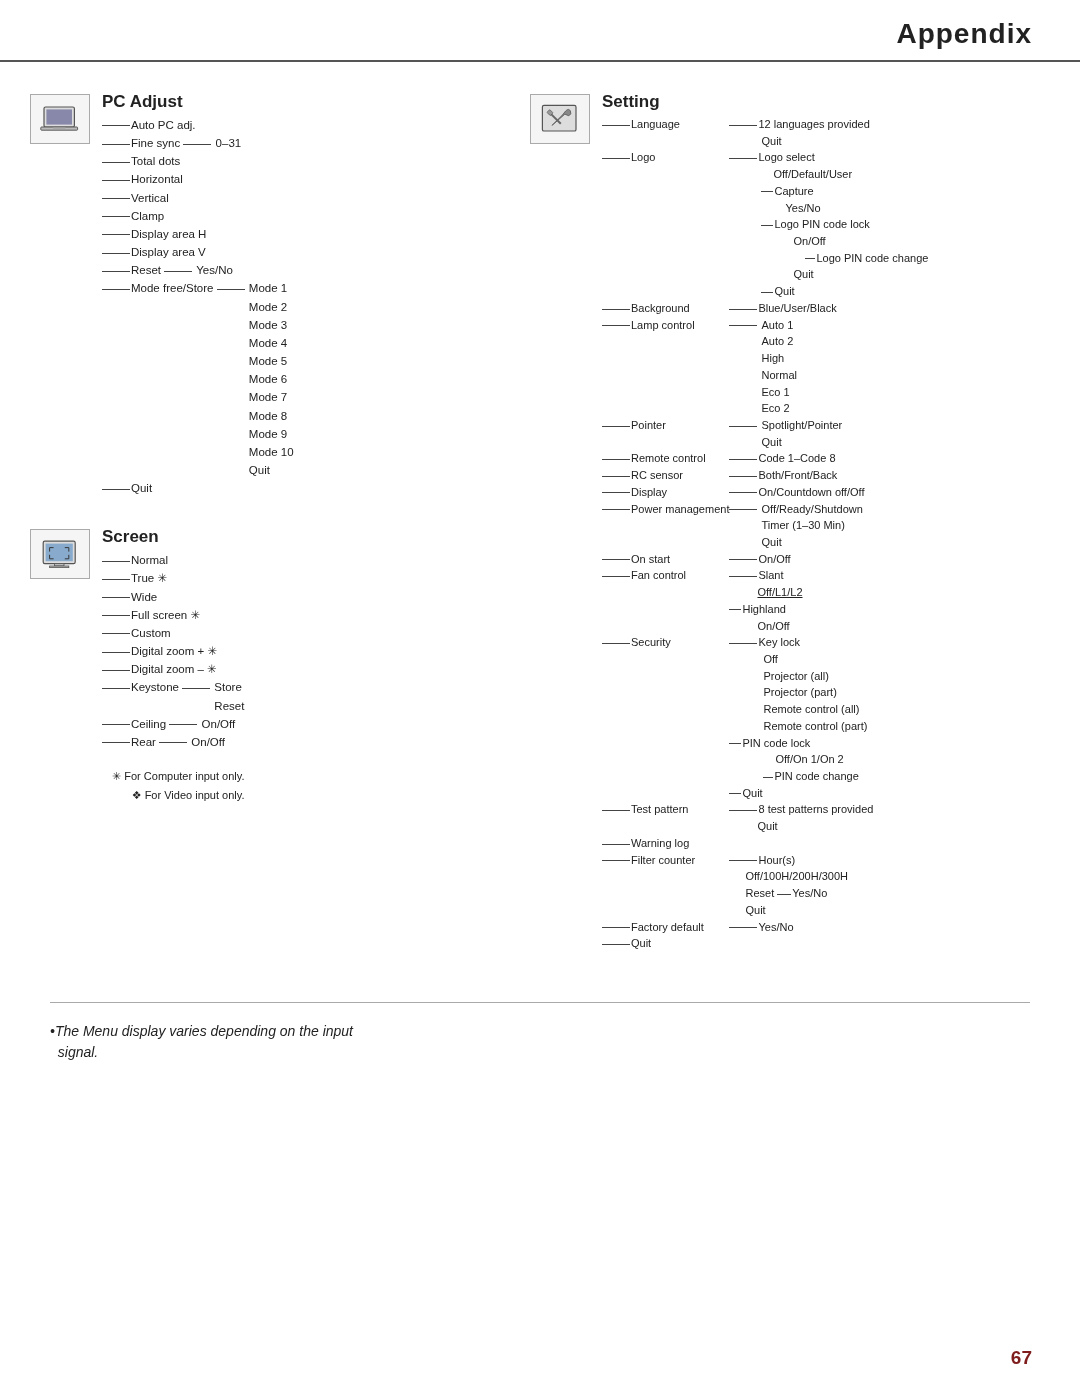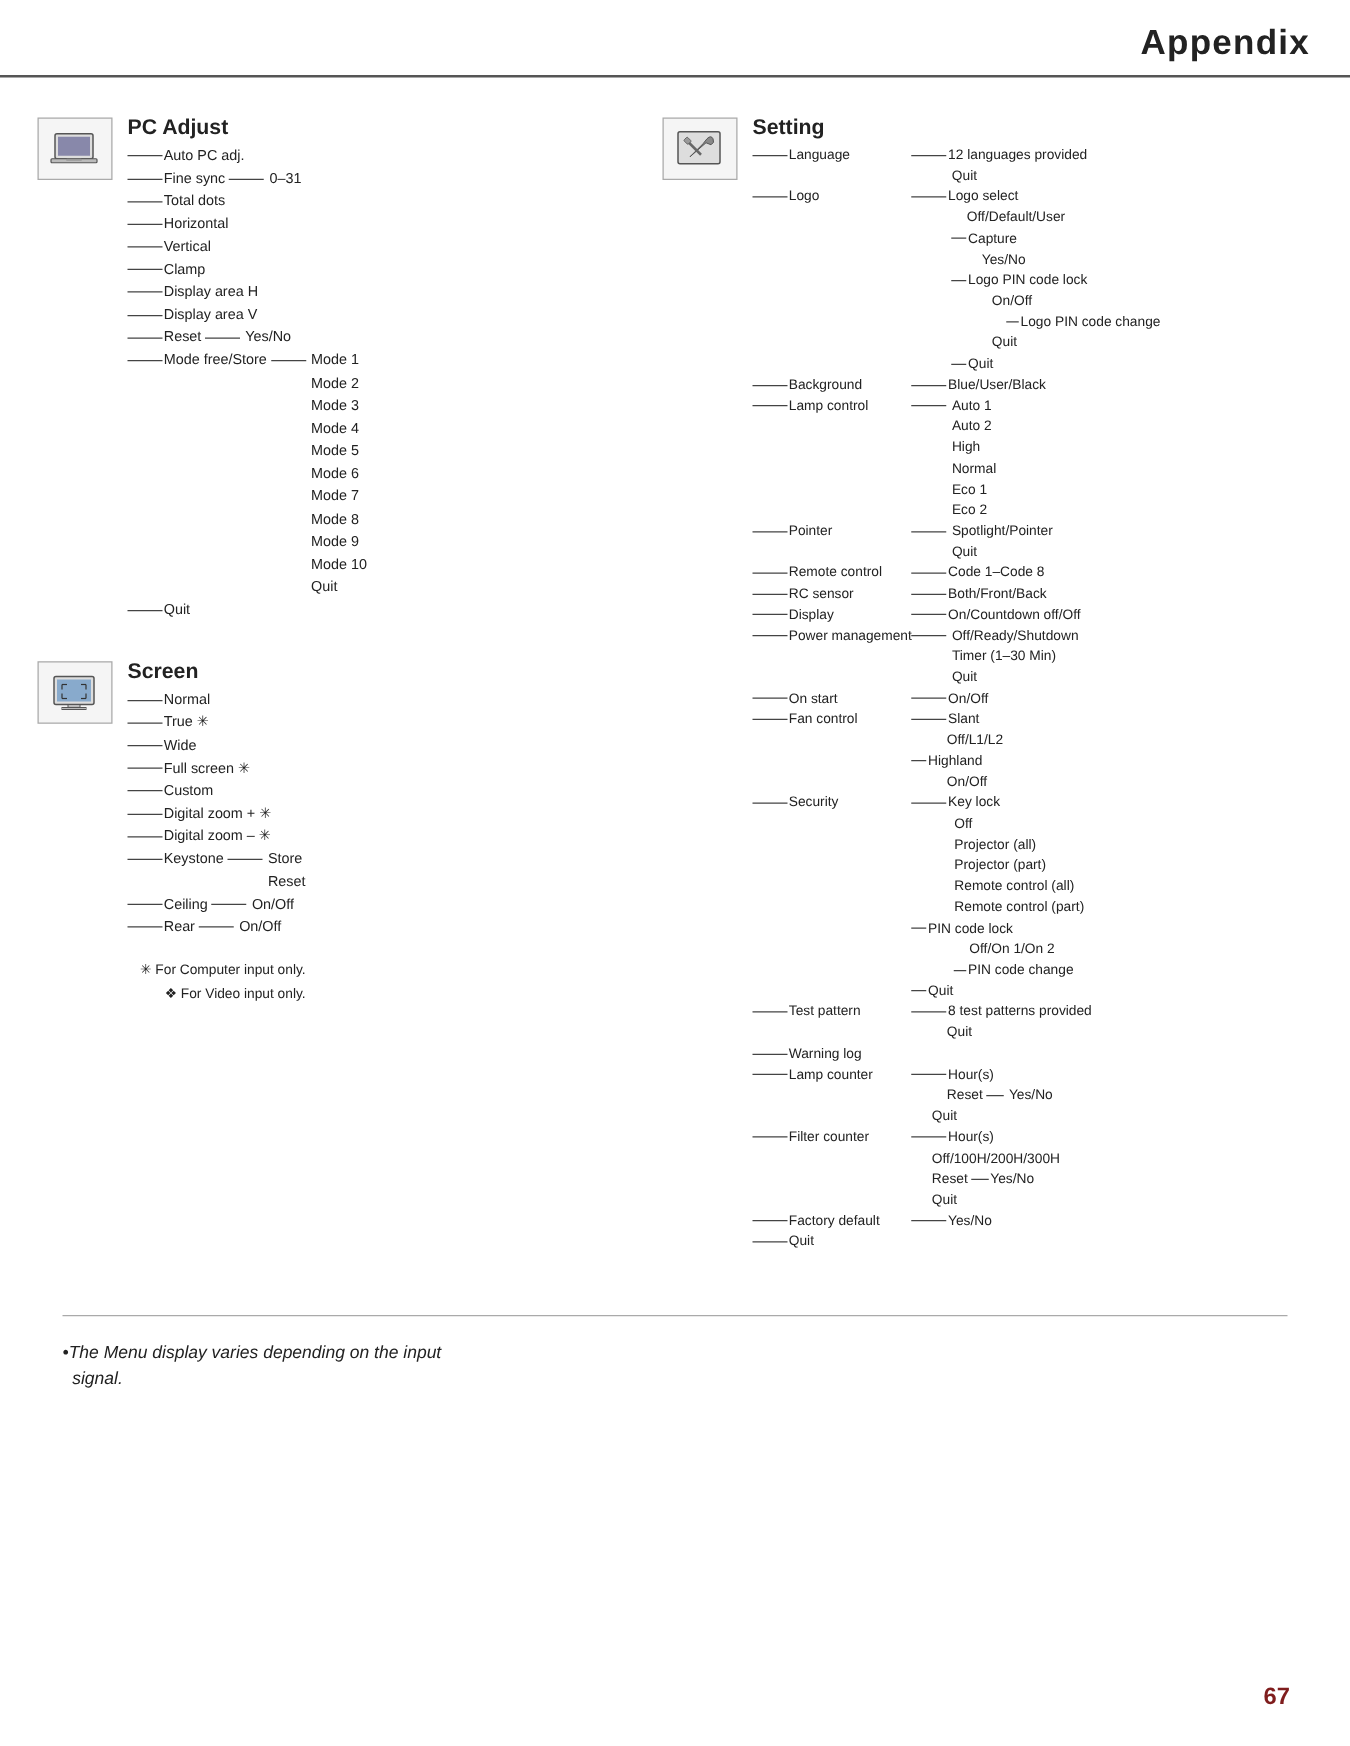--- a/index.html
+++ b/index.html
@@ -10,21 +10,21 @@
       font-family: Arial, Helvetica, sans-serif;
       font-size: 13px;
       color: #222;
       position: relative;
     }
 
     
     .page-header {
       border-bottom: 2px solid #555;
       text-align: right;
-      padding: 18px 32px 10px 48px;
+      padding: 18px 48px 10px 48px;
       margin-bottom: 30px;
     }
     .page-title {
       font-size: 28px;
       font-weight: bold;
       color: #222;
       letter-spacing: 1px;
     }
 
     
@@ -438,21 +438,21 @@
             </tr>
 
             <tr>
               <td><span class="dash2"></span>On start</td>
               <td><span class="dash2"></span>On/Off</td>
             </tr>
 
             <tr>
               <td style="vertical-align:top;"><span class="dash2"></span>Fan control</td>
               <td style="vertical-align:top;"><span class="dash2"></span>Slant<br>
-                <span style="padding-left:28px;">Off/L1/L2</span><br>
+                <span style="padding-left:28px;text-decoration:underline;">Off/L1/L2</span><br>
                 <span class="dash" style="width:12px;"></span>Highland<br>
                 <span style="padding-left:28px;">On/Off</span>
               </td>
             </tr>
 
             <tr>
               <td style="vertical-align:top;"><span class="dash2"></span>Security</td>
               <td style="vertical-align:top;"><span class="dash2"></span>Key lock<br>
                 <span style="padding-left:34px;text-align:center;">Off</span><br>
                 <span style="padding-left:34px;">Projector (all)</span><br>
@@ -471,27 +471,20 @@
               <td style="vertical-align:top;"><span class="dash2"></span>8 test patterns provided<br>
                 <span style="padding-left:28px;"></span>Quit
               </td>
             </tr>
 
             <tr>
               <td><span class="dash2"></span>Warning log</td>
               <td></td>
             </tr>
 
-            <tr>
-              <td style="vertical-align:top;"><span class="dash2"></span>Lamp counter</td>
-              <td style="vertical-align:top;"><span class="dash2"></span>Hour(s)<br>
-                <span style="padding-left:28px;"></span>Reset <span class="dash" style="width:14px;"></span> Yes/No<br>
-                <span style="padding-left:16px;"></span>Quit
-              </td>
-            </tr>
 
             <tr>
               <td style="vertical-align:top;"><span class="dash2"></span>Filter counter</td>
               <td style="vertical-align:top;"><span class="dash2"></span>Hour(s)<br>
                 <span style="padding-left:16px;"></span>Off/100H/200H/300H<br>
                 <span style="padding-left:16px;"></span>Reset <span class="dash" style="width:14px;"></span>Yes/No<br>
                 <span style="padding-left:16px;"></span>Quit
               </td>
             </tr>
 

